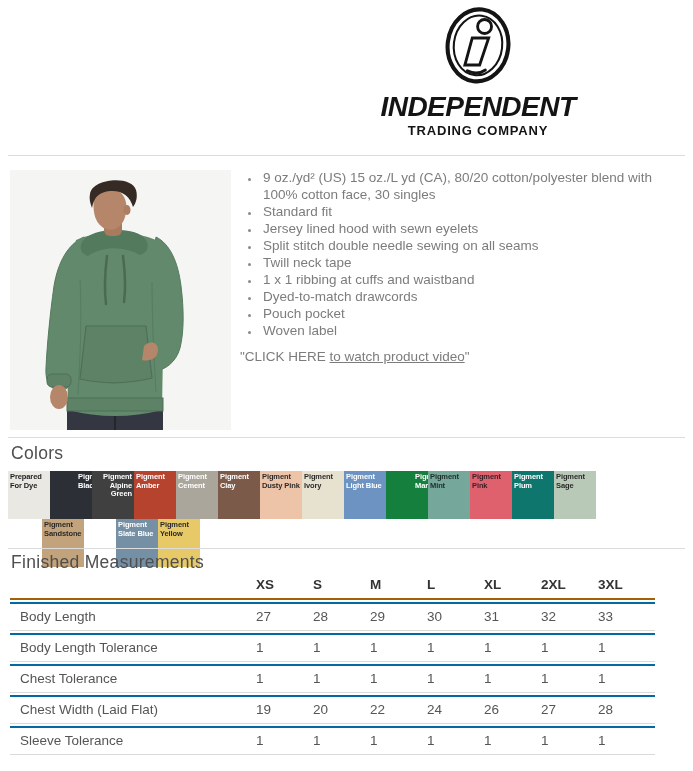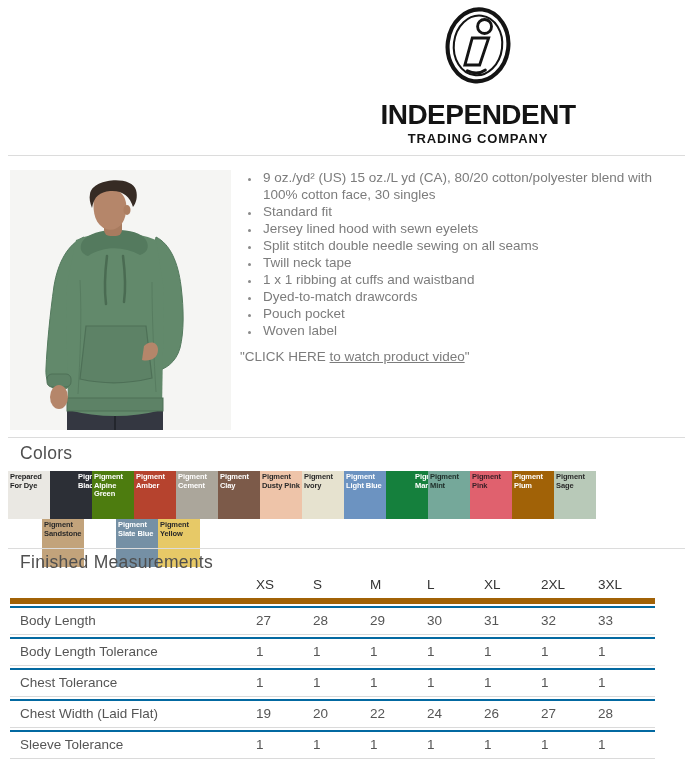--- a/index.html
+++ b/index.html
@@ -2,22 +2,22 @@
 <html><head>
 <meta charset="utf-8">
 <style>
   html,body{margin:0;padding:0;background:#fff;}
   .page{position:relative;width:693px;height:771px;background:#fff;overflow:hidden;
         font-family:"Liberation Sans",sans-serif;}
 
   
   .logo{position:absolute;left:378px;top:4px;width:200px;text-align:center;color:#141414;}
   .logo-mark{display:block;margin:0 auto;}
-  .logo-name{font-size:28px;font-weight:bold;letter-spacing:-0.5px;
-             line-height:1;margin-top:11px;white-space:nowrap;}
+  .logo-name{font-size:28px;font-weight:bold;font-style:italic;letter-spacing:-0.5px;
+             line-height:1;margin-top:3px;white-space:nowrap;}
   .logo-sub{font-size:13px;font-weight:bold;letter-spacing:0.8px;line-height:1;
             margin-top:3px;white-space:nowrap;}
 
   
   .divider{position:absolute;left:8px;right:8px;border-top:1px solid #dcdcdc;height:0;}
   #divider-top{top:155px;}
   #divider-colors{top:437px;}
   #divider-meas{top:548px;}
 
   
@@ -27,37 +27,37 @@
   
   .features{position:absolute;left:240px;top:169px;width:446px;color:#7c7c7c;
             font-size:13.5px;line-height:17px;}
   .features ul{margin:0;padding-left:21px;}
   .features li{padding-left:2px;}
   .features li::marker{color:#8a8a8a;font-size:11px;}
   .video-note{margin:9px 0 0 0;color:#7c7c7c;}
   .video-note a{color:#7c7c7c;text-decoration:underline;cursor:pointer;}
 
   
-  .section-title{position:absolute;left:20px;color:#4f4f4f;font-size:17.5px;
+  .section-title{position:absolute;left:11px;color:#4f4f4f;font-size:17.5px;
                  font-weight:400;letter-spacing:0.3px;}
   #colors-title{top:443px;}
   #meas-title{top:552px;}
 
   
   .swatches{position:absolute;left:8px;top:471px;width:648px;display:flex;flex-wrap:wrap;}
   .swatch{width:42px;height:48px;box-sizing:border-box;padding:2px 2px;
           font-size:7.5px;font-weight:bold;line-height:8.6px;letter-spacing:-0.1px;
           overflow:hidden;}
 
   
   .meas-table{position:absolute;left:10px;top:573px;width:645px;
               border-collapse:separate;border-spacing:0 2px;
               font-size:13.5px;color:#555;table-layout:fixed;}
-  .meas-table th{color:#333;font-weight:normal;text-align:left;
-                 padding:2px 0 6px 0;border-bottom:6px solid #a16207;}
+  .meas-table th{color:#333;font-weight:bold;text-align:left;
+                 padding:2px 0 6px 0;border-bottom:2px solid #a16207;}
   .meas-table th.label-col{width:246px;}
   .meas-table td{padding:4px 0;line-height:18px;
                  border-top:2px solid #0369a1;border-bottom:1px solid #dadada;}
   .meas-table td.row-label{padding-left:10px;}
 </style>
 </head>
 <body>
 
 <div class="page">
 
@@ -127,31 +127,31 @@
         <li>Woven label</li>
       </ul>
     <p class="video-note"><span>"CLICK HERE </span><a>to watch product video</a><span>"</span></p>
   </div>
 
   <div class="divider" id="divider-colors"></div>
   <div class="section-title" id="colors-title">Colors</div>
   <div class="swatches">
       <div class="swatch" style="background: rgb(234, 232, 227); color: rgb(29, 29, 29);">Prepared For Dye</div>
       <div class="swatch" style="background: rgb(44, 47, 54); color: rgb(255, 255, 255); padding-left: 28px;">Pigment Black</div>
-      <div class="swatch" style="background: #4d7c0f; color: rgb(255, 255, 255);">Pigment Alpine Green</div>
+      <div class="swatch" style="background: #404040; color: rgb(255, 255, 255); text-align: right;">Pigment Alpine Green</div>
       <div class="swatch" style="background: rgb(182, 67, 46); color: rgb(255, 255, 255);">Pigment Amber</div>
       <div class="swatch" style="background: rgb(171, 166, 155); color: rgb(255, 255, 255);">Pigment Cement</div>
       <div class="swatch" style="background: rgb(124, 90, 73); color: rgb(255, 255, 255);">Pigment Clay</div>
       <div class="swatch" style="background: rgb(238, 196, 169); color: rgb(42, 42, 42);">Pigment Dusty Pink</div>
       <div class="swatch" style="background: rgb(230, 226, 207); color: rgb(42, 42, 42);">Pigment Ivory</div>
       <div class="swatch" style="background: rgb(108, 147, 193); color: rgb(255, 255, 255);">Pigment Light Blue</div>
       <div class="swatch" style="background: #15803d; color: rgb(255, 255, 255); padding-left: 29px;">Pigment Maroon</div>
       <div class="swatch" style="background: rgb(117, 168, 154); color: rgb(32, 48, 43);">Pigment Mint</div>
       <div class="swatch" style="background: rgb(224, 97, 110); color: rgb(58, 32, 40);">Pigment Pink</div>
-      <div class="swatch" style="background: #a16207; color: rgb(255, 255, 255);">Pigment Plum</div>
+      <div class="swatch" style="background: #0f766e; color: rgb(255, 255, 255);">Pigment Plum</div>
       <div class="swatch" style="background: rgb(184, 201, 184); color: rgb(42, 42, 42);">Pigment Sage</div>
       <div class="swatch" style="background: rgb(194, 163, 123); color: rgb(42, 42, 42); margin-left: 34px;">Pigment Sandstone</div>
       <div class="swatch" style="background: rgb(117, 144, 165); color: rgb(255, 255, 255); margin-left: 32px;">Pigment Slate Blue</div>
       <div class="swatch" style="background: rgb(231, 201, 103); color: rgb(42, 42, 42);">Pigment Yellow</div>
     </div>
 
   <div class="divider" id="divider-meas"></div>
   <div class="section-title" id="meas-title">Finished Measurements</div>
   <table class="meas-table">
     <thead>

